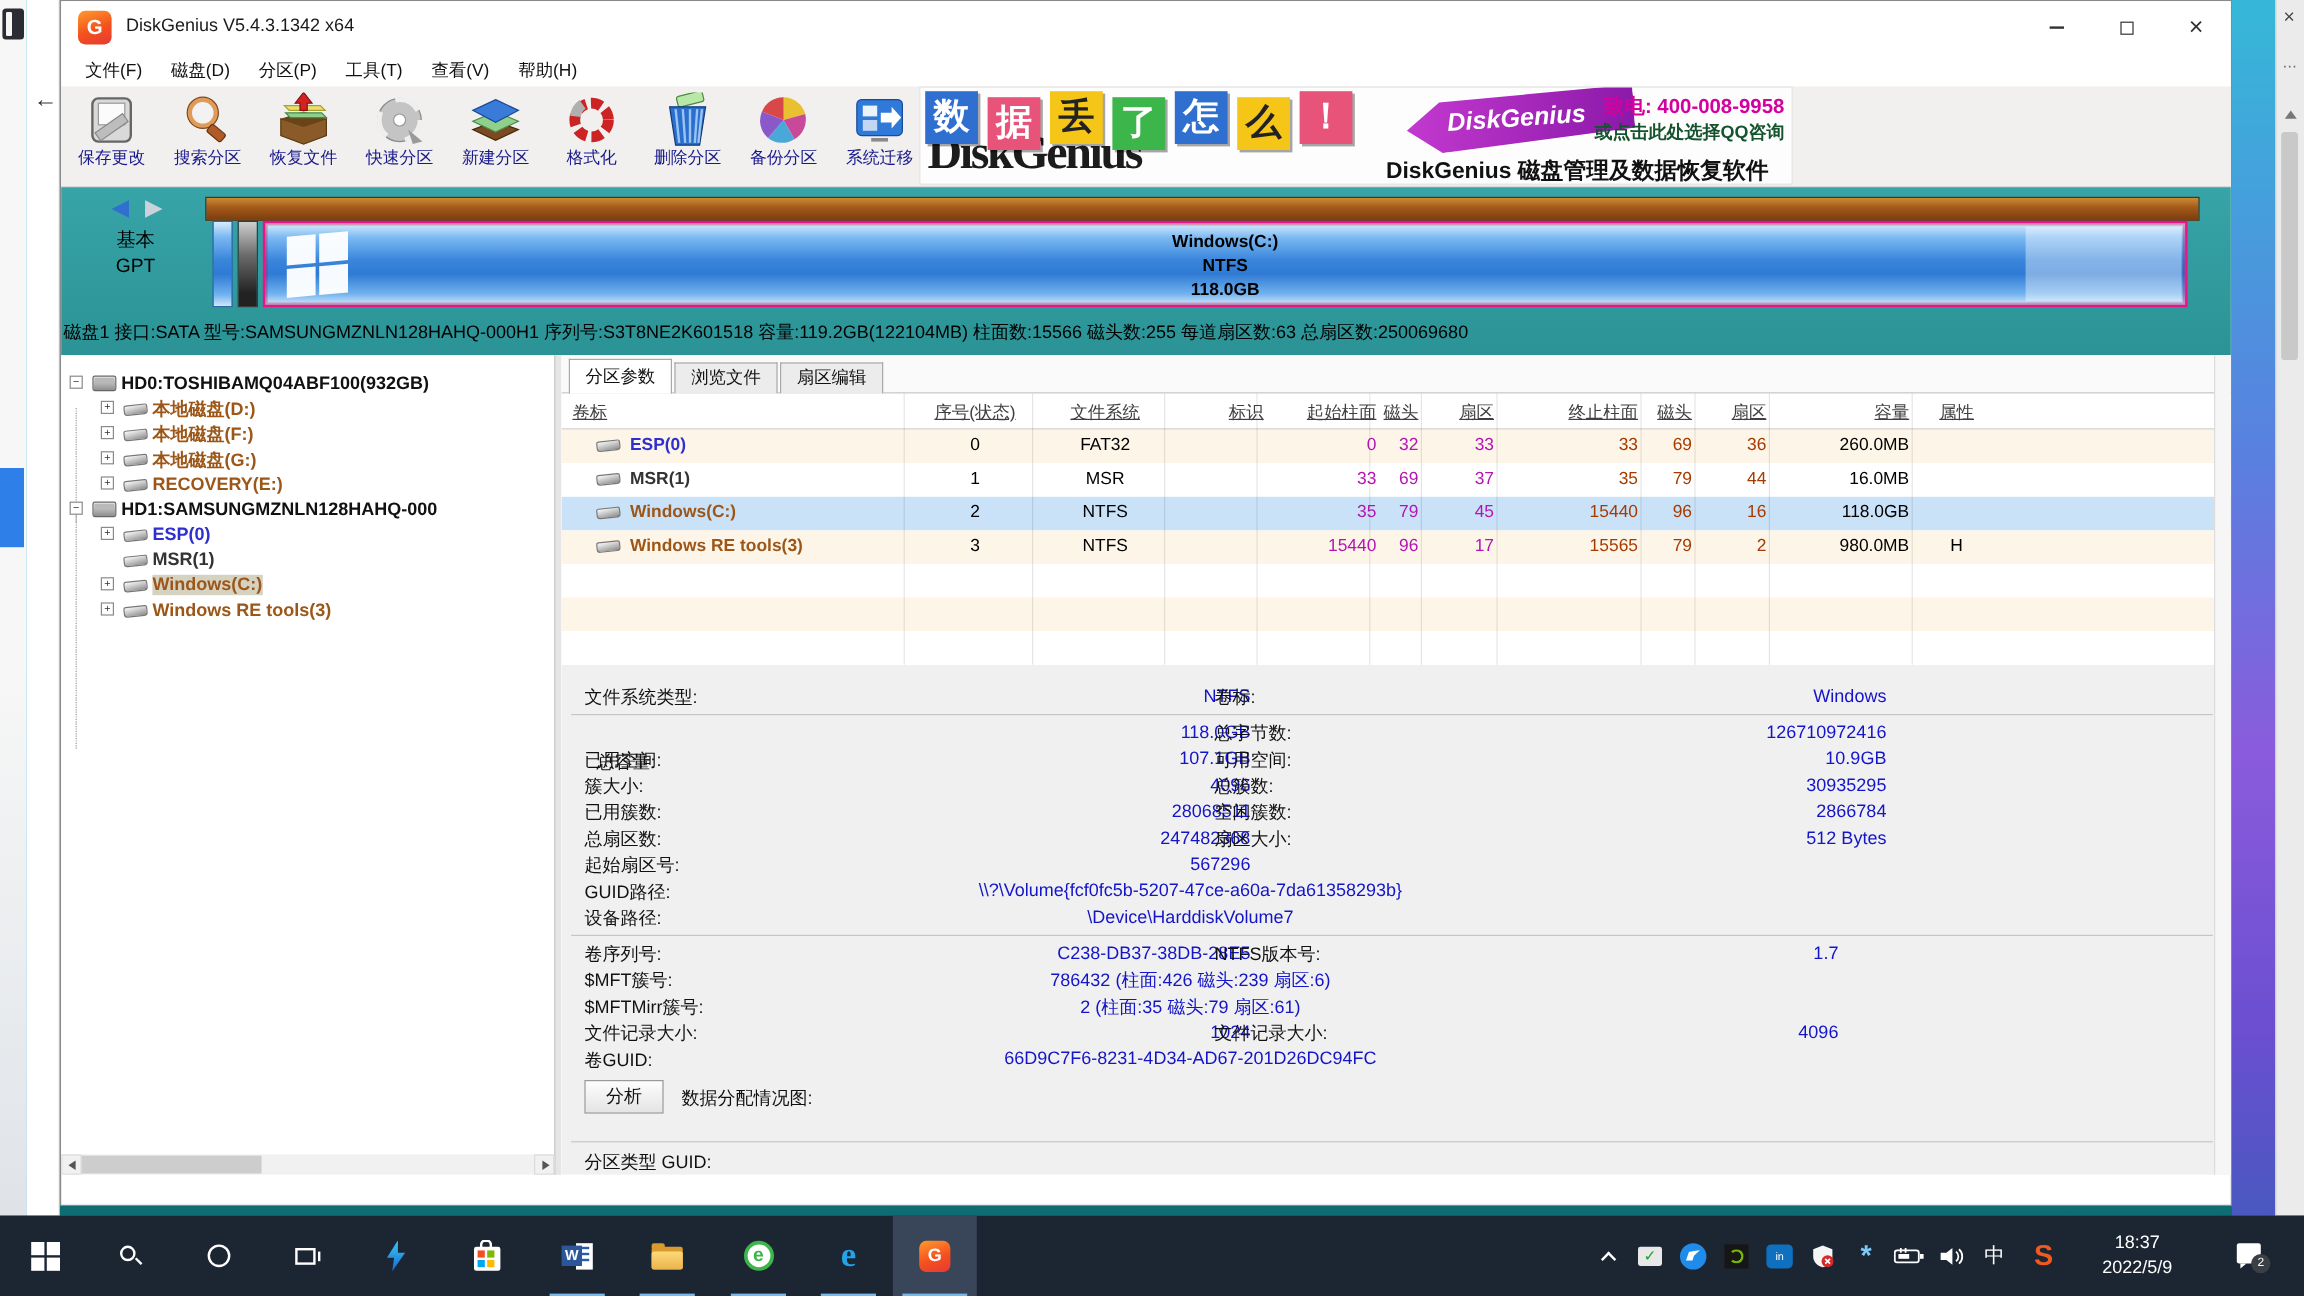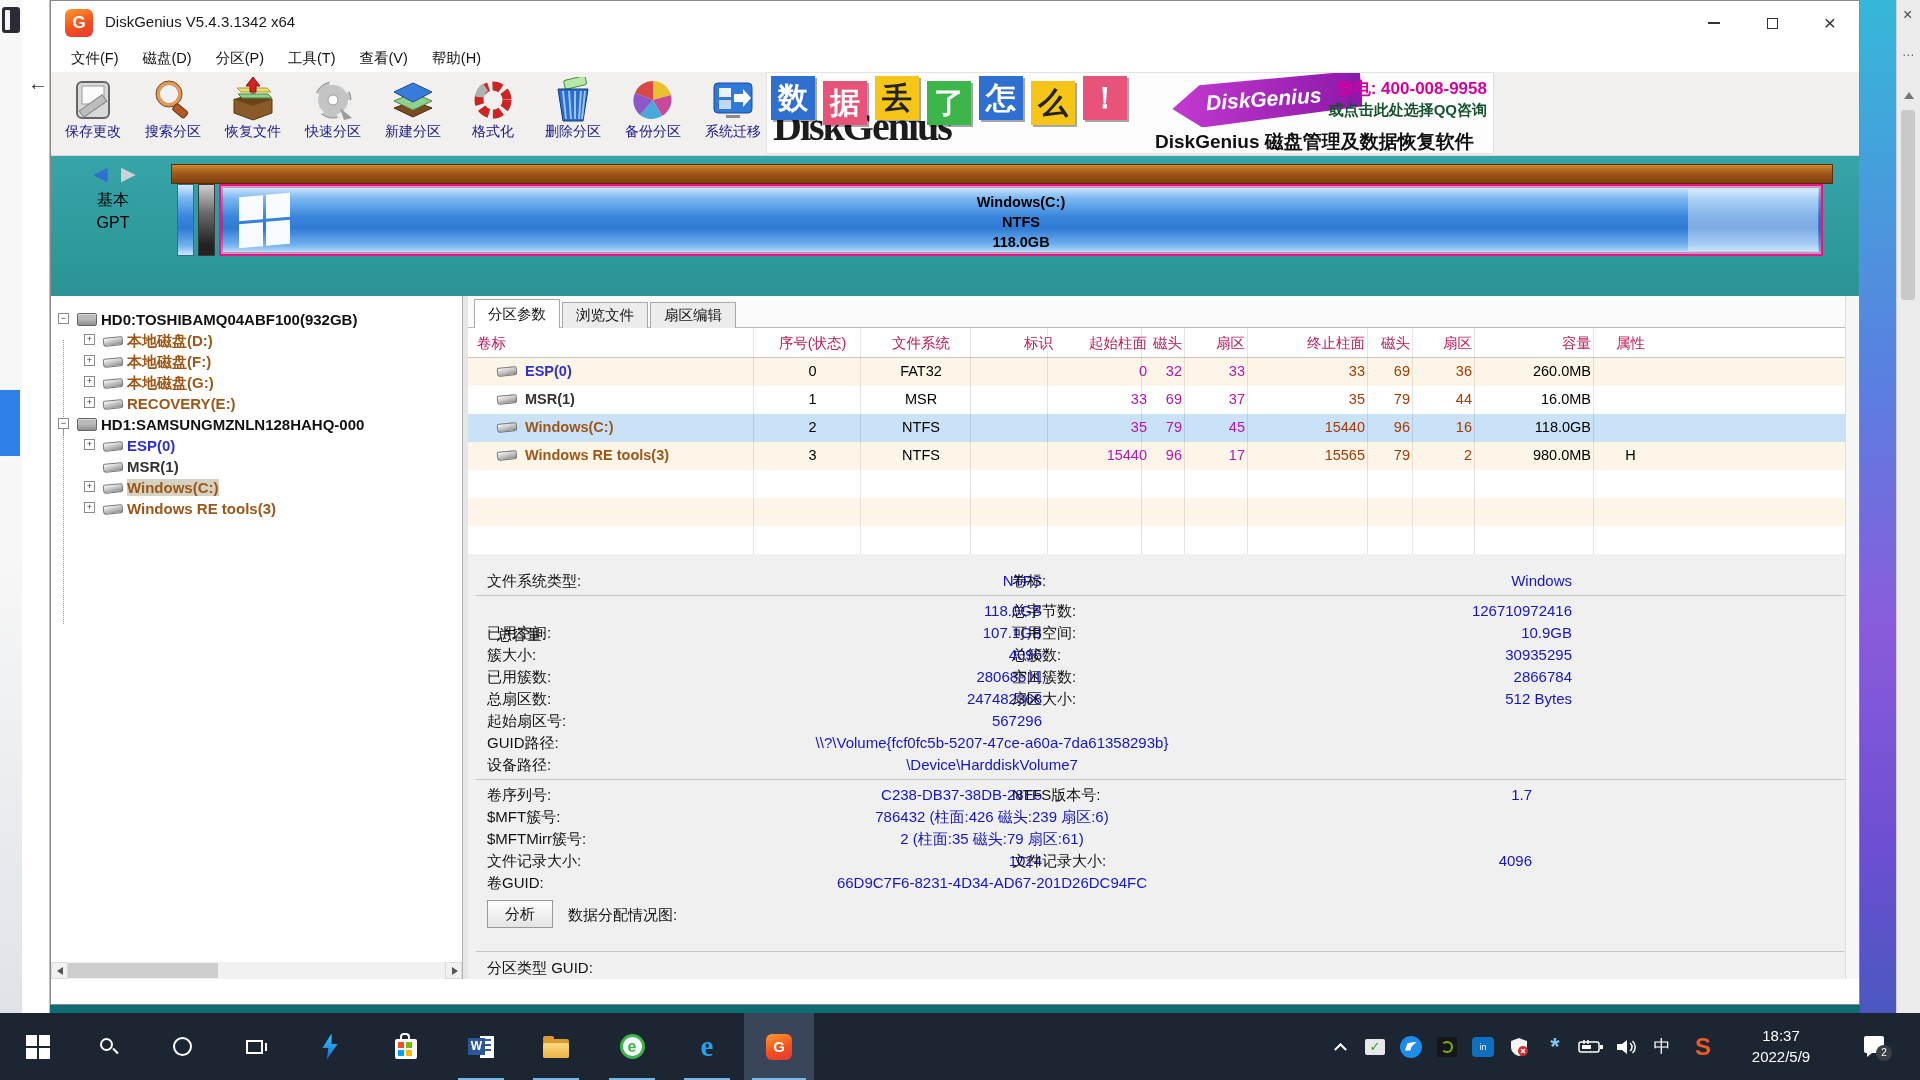--- a/index.html
+++ b/index.html
@@ -97,21 +97,21 @@
   .hs-left i { border-right:6px solid #555; }
   .hs-right i { border-left:6px solid #555; left:6px; }
   .hs-thumb { position:absolute; left:17px; top:1px; width:150px; height:15px; background:#cdcdcd; }
 
   .right-panel { left:417px; top:0; width:1391px; height:683px; background:#fff; overflow:hidden; }
   .tabs { position:absolute; left:0; top:0; width:100%; height:32px; background:#fafafa; border-bottom:1px solid #b9b9b9; }
   .tab { position:absolute; text-align:center; font-size:14.5px; color:#111; border:1px solid #a9a9a9; border-bottom:none; }
   .tab-active { top:3px; height:29px; background:#fff; line-height:28px; z-index:2; }
   .tab-idle { top:6px; height:26px; background:#ececec; line-height:25px; }
   .thead { position:absolute; left:0; top:32px; width:100%; height:30px; background:#fff; border-bottom:1px solid #c6c6c6; }
-  .hcell { position:absolute; top:6px; font-size:14.5px; color:#be185d; white-space:nowrap; }
+  .hcell { position:absolute; top:6px; font-size:14.5px; color:#404040; white-space:nowrap;text-decoration:underline; }
   .trow { position:absolute; left:0; width:100%; height:28px; }
   .row-cream { background:#fdf6e8; } .row-white { background:#fff; } .row-sel { background:#c9e2f8; }
   .tcell { position:absolute; top:5px; font-size:14.5px; color:#000; white-space:nowrap; }
   .gridline { position:absolute; top:32px; width:1px; height:226px; background:rgba(0,0,0,.10); }
 
   .details-bg { position:absolute; left:0; top:258px; width:100%; height:425px; background:#f0f0f0; }
   .drow-label { position:absolute; font-size:15px; color:#111; white-space:nowrap; }
   .drow-value { position:absolute; font-size:15px; color:#1414c8; white-space:nowrap; text-align:right; }
   .drow-wide  { position:absolute; font-size:15px; color:#1414c8; white-space:nowrap; left:0; width:1048px; text-align:center; }
   .dsep { position:absolute; left:8px; width:1368px; height:1px; background:#c6c6c6; }
@@ -338,20 +338,21 @@
               <span></span>
             </div>
           <div class="part-text">
             <div>Windows(C:)</div>
             <div>NTFS</div>
             <div>118.0GB</div>
           </div>
           <div class="free-zone"></div>
         </div>
       </div>
+      <div class="abs disk-info">磁盘1 接口:SATA 型号:SAMSUNGMZNLN128HAHQ-000H1 序列号:S3T8NE2K601518 容量:119.2GB(122104MB) 柱面数:15566 磁头数:255 每道扇区数:63 总扇区数:250069680</div>
     </div>
 
     <div class="abs main">
       <div class="abs tree-panel" id="tree">
         <div class="tree-hscroll">
           <span class="hs-arrow hs-left" style="left:0">
               <i></i>
             </span>
           <span class="hs-arrow hs-right" style="right:0">
               <i></i>

